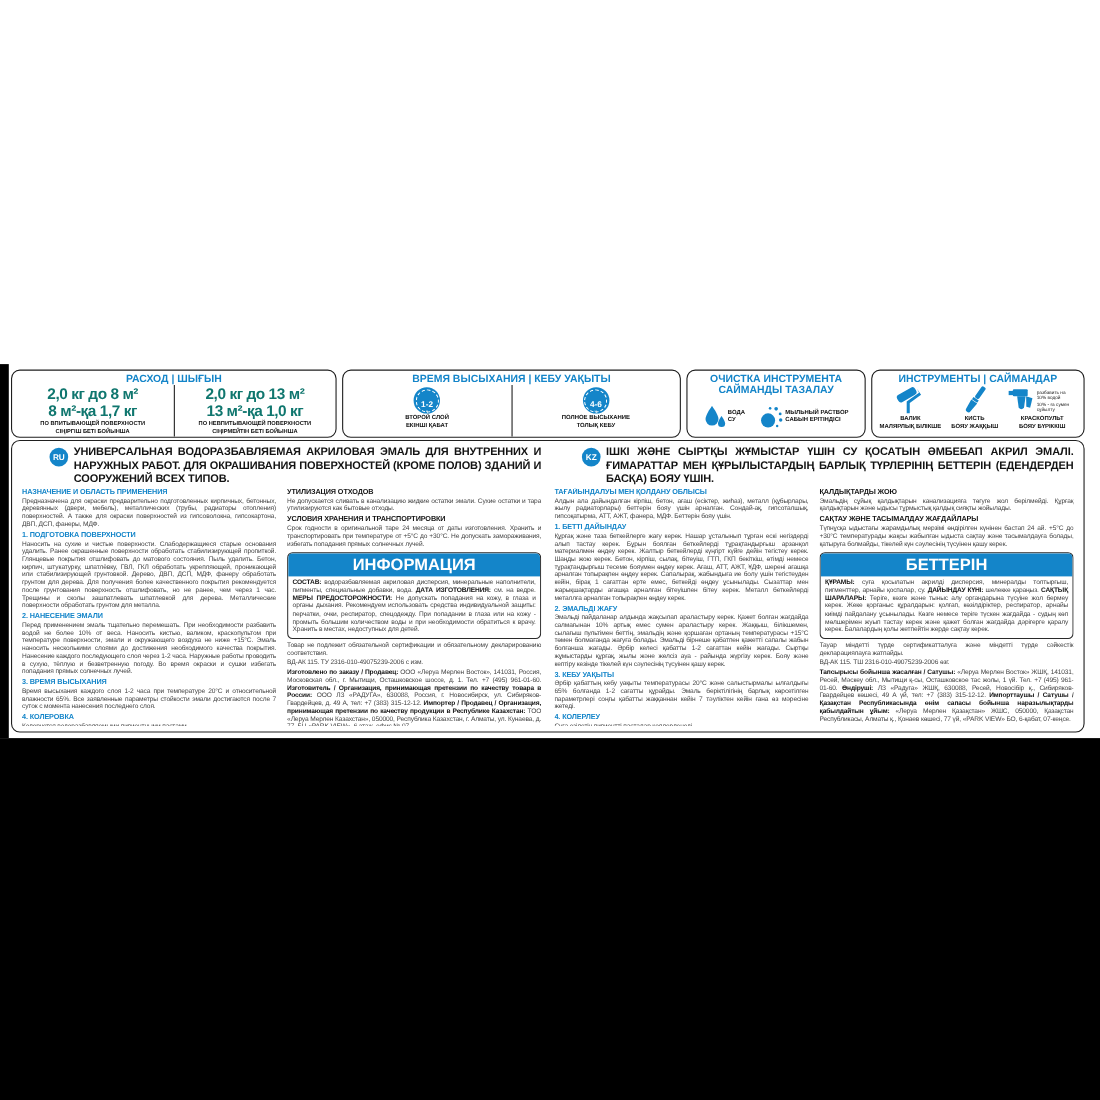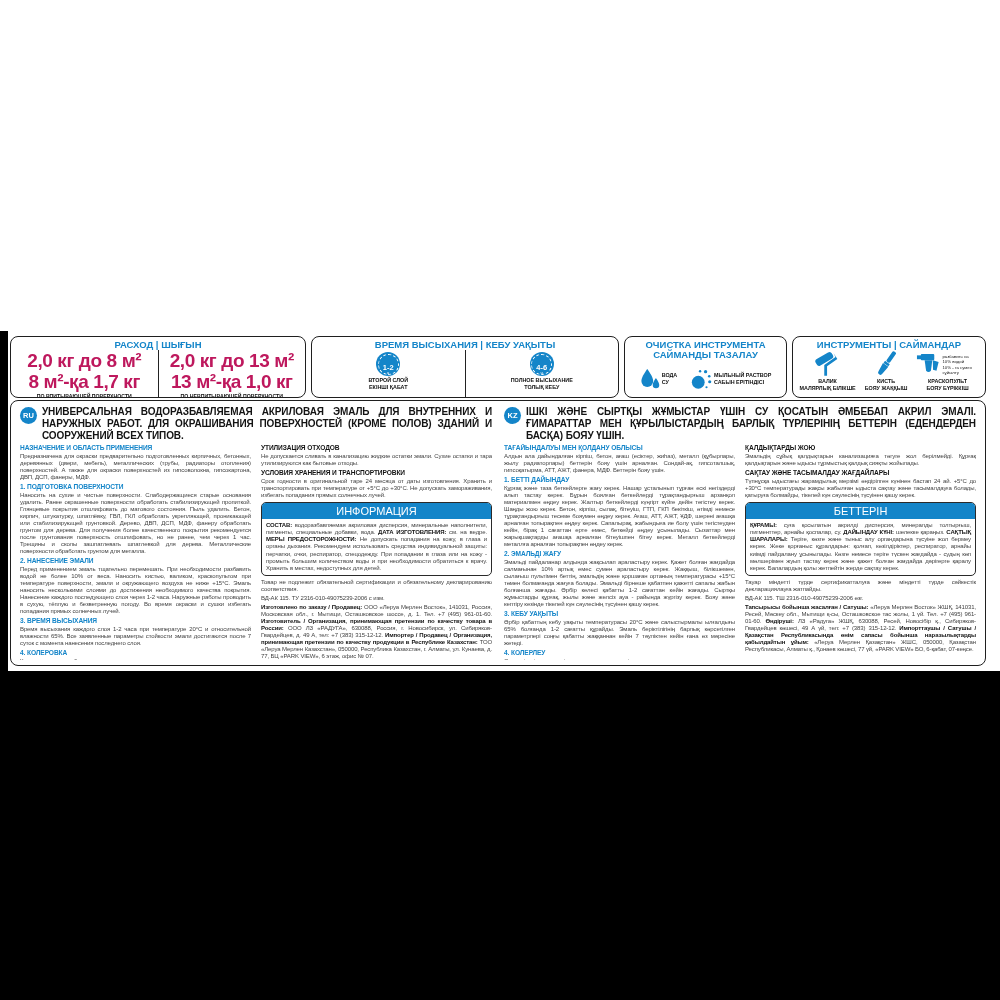--- a/index.html
+++ b/index.html
@@ -13,21 +13,21 @@
 
   
   .band{position:absolute;left:10px;top:336px;width:976px;height:62px;display:flex;gap:5px;}
   .bbox{border:1.6px solid #1f1f1f;border-radius:8px;background:#fff;box-sizing:border-box;
         display:flex;flex-direction:column;overflow:hidden;}
   .bh{color:var(--blue);font-weight:bold;font-size:9.5px;text-align:center;padding-top:3px;line-height:1.08;}
   .b1{width:296px;} .b2{width:308px;} .b3{width:194px;} .b4{flex:1;}
   .vcols{flex:1;display:flex;}
   .vcols .c{flex:1;display:flex;flex-direction:column;align-items:center;justify-content:flex-start;padding-top:1px;}
   .vcols .c + .c{border-left:1.2px solid #222;}
-  .big{font-size:19px;font-weight:bold;color:#be185d;line-height:1.08;letter-spacing:-0.4px;white-space:nowrap;}
+  .big{font-size:14px;font-weight:bold;color:#0f766e;line-height:1.08;letter-spacing:-0.4px;white-space:nowrap;}
   .note{font-size:5.2px;font-weight:bold;color:#101010;text-align:center;line-height:1.2;margin-top:1px;}
   .clock{width:24px;height:24px;border-radius:50%;background:var(--blue);position:relative;
          display:flex;flex-direction:column;align-items:center;justify-content:flex-end;color:#fff;margin:1px 0;}
   .clock::before{content:"";position:absolute;inset:1.5px;border:1.5px dashed #fff;border-radius:50%;}
   .clock .t{font-size:7.5px;font-weight:bold;line-height:1;}
   .clock .u{font-size:4.5px;line-height:1;}
   .cap{font-size:5.4px;font-weight:bold;color:#101010;text-align:center;line-height:1.18;}
   .items{flex:1;display:flex;justify-content:space-around;align-items:flex-start;padding:1px 2px;}
   .titem{display:flex;flex-direction:column;align-items:center;}
   .ticon{height:27px;display:flex;align-items:center;justify-content:center;}
@@ -35,32 +35,32 @@
   .tiny-note{font-size:4.3px;color:#222;line-height:1.25;text-align:left;width:36px;}
   .citems{flex:1;display:flex;justify-content:space-evenly;align-items:center;padding:0 2px;}
   .citem{display:flex;align-items:center;gap:2px;}
   .cap-left{font-size:5.4px;font-weight:bold;color:#101010;text-align:left;line-height:1.18;}
 
   
   .bodybox{position:absolute;left:10px;top:400px;width:976px;height:266px;
            border:1.6px solid #1f1f1f;border-radius:8px;box-sizing:border-box;background:#fff;
            padding:5px 9px;display:flex;gap:12px;overflow:hidden;}
   .half{flex:1;display:flex;flex-direction:column;min-width:0;}
-  .titlerow{display:flex;gap:5px;margin-bottom:3px;}
+  .titlerow{display:flex;gap:5px;margin-bottom:3px;margin-left:25px;}
   .badge{width:17px;height:17px;min-width:17px;border-radius:50%;background:var(--blue);color:#fff;
          font-size:7.5px;font-weight:bold;display:flex;align-items:center;justify-content:center;margin-top:1px;}
   .title{font-size:10px;font-weight:bold;color:#131313;line-height:1.18;text-align:justify;letter-spacing:-0.1px;}
   .colrow{flex:1;display:flex;gap:10px;min-height:0;overflow:hidden;}
   .col{flex:1;min-width:0;overflow:hidden;}
   .sh{font-size:6.6px;font-weight:bold;line-height:1.35;letter-spacing:-0.1px;}
   .sh.blue{color:var(--blue);}
   .sh.black{color:#151515;}
   .st{font-size:6px;color:#434343;text-align:justify;line-height:1.17;letter-spacing:-0.12px;margin:0 0 2px 0;}
   .infobox{border:1.5px solid #2a2a2a;border-radius:5px;margin:3px 0;overflow:hidden;}
-  .infobox-title{background:var(--blue);color:#fff;font-weight:normal;font-size:11px;text-align:center;padding:2px 0;}
+  .infobox-title{background:var(--blue);color:#fff;font-weight:bold;font-size:15px;text-align:center;padding:2px 0;}
   .infobox-body{padding:3px 4px;font-size:6px;color:#434343;text-align:justify;line-height:1.18;letter-spacing:-0.12px;}
   .b{font-weight:bold;color:#141414;}
   svg{display:block;}
 </style>
 </head>
 <body>
 
 <div class="black-left"></div>
 <div class="black-bottom"></div>
 

